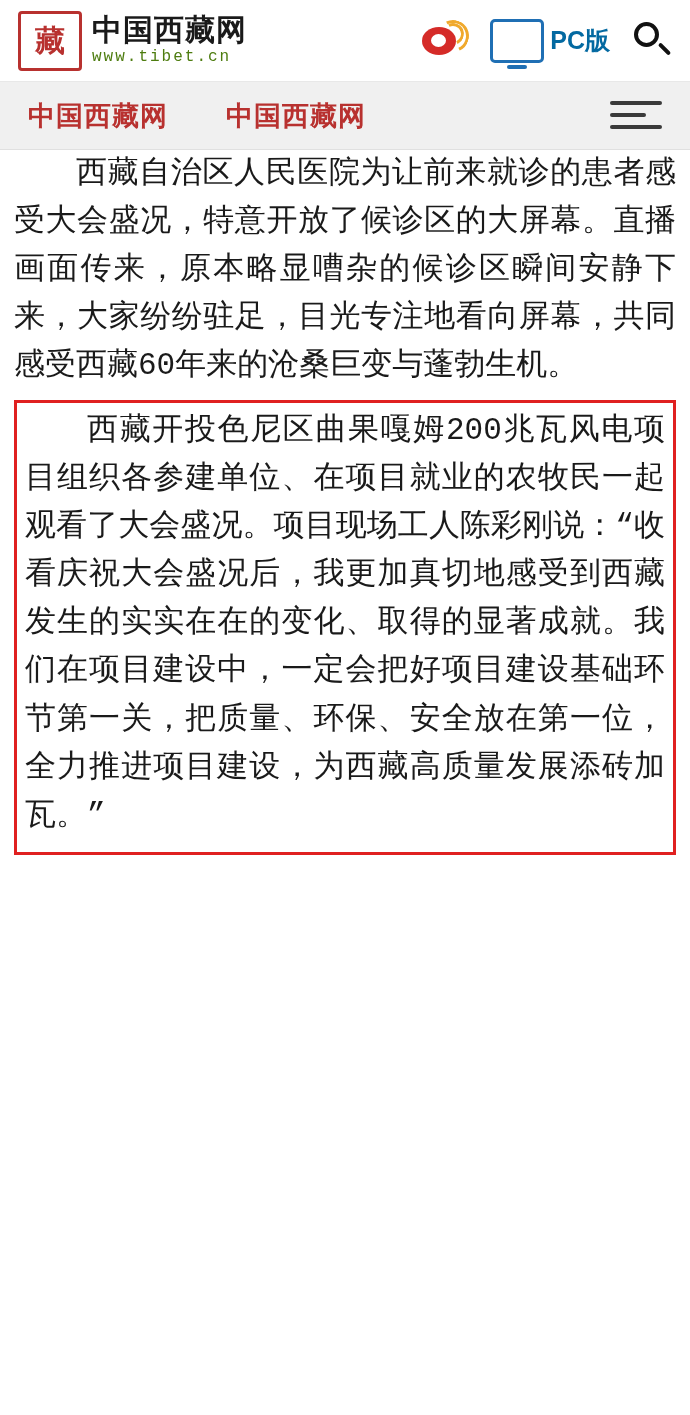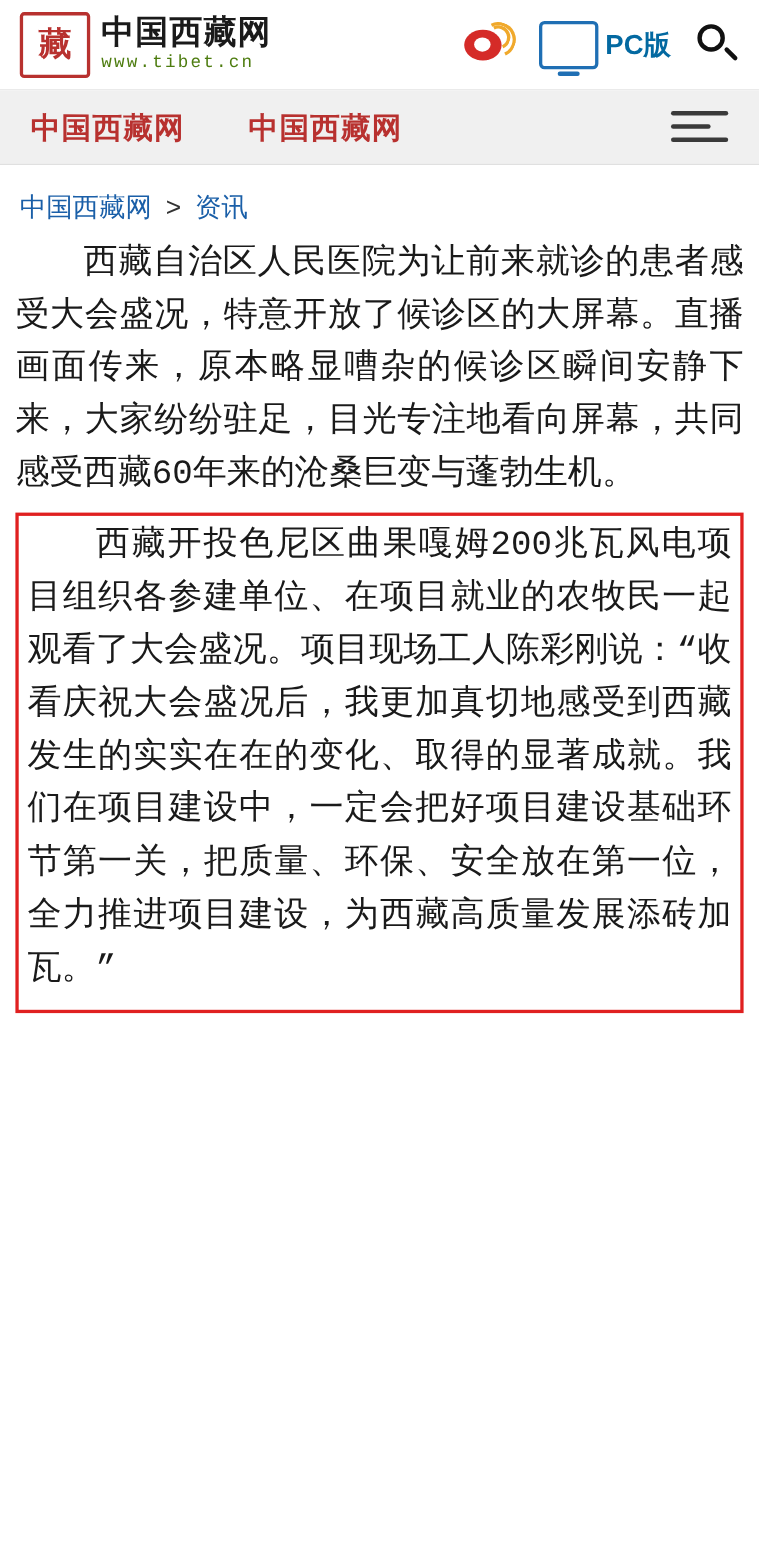--- a/index.html
+++ b/index.html
@@ -266,24 +266,19 @@
   <div class="nav-bar">
     <div class="nav-item">中国西藏网</div>
     <div class="nav-item">中国西藏网</div>
     <div class="menu-icon">
       <span></span>
         <span></span>
         <span></span>
     </div>
   </div>
 
-  <div class="breadcrumb">
-    <span>中国西藏网</span>
-    <span class="sep">&gt;</span>
-    <span>资讯</span>
-  </div>
 
   <div class="article">
     <p class="para">西藏自治区人民医院为让前来就诊的患者感受大会盛况，特意开放了候诊区的大屏幕。直播画面传来，原本略显嘈杂的候诊区瞬间安静下来，大家纷纷驻足，目光专注地看向屏幕，共同感受西藏60年来的沧桑巨变与蓬勃生机。</p>
     <p class="para highlight">西藏开投色尼区曲果嘎姆200兆瓦风电项目组织各参建单位、在项目就业的农牧民一起观看了大会盛况。项目现场工人陈彩刚说：“收看庆祝大会盛况后，我更加真切地感受到西藏发生的实实在在的变化、取得的显著成就。我们在项目建设中，一定会把好项目建设基础环节第一关，把质量、环保、安全放在第一位，全力推进项目建设，为西藏高质量发展添砖加瓦。”</p>
   </div>
 
 </div>
 
 </body></html>

